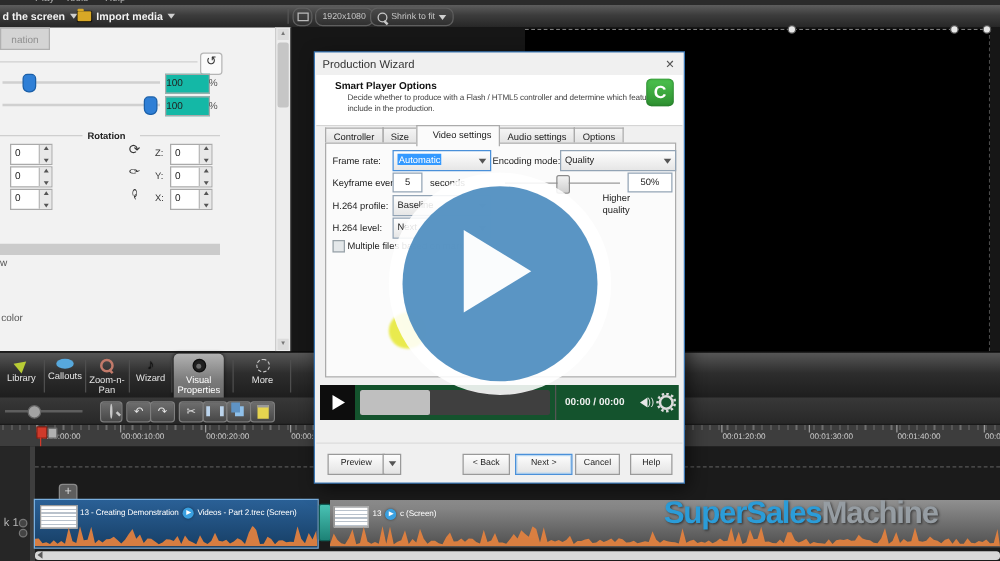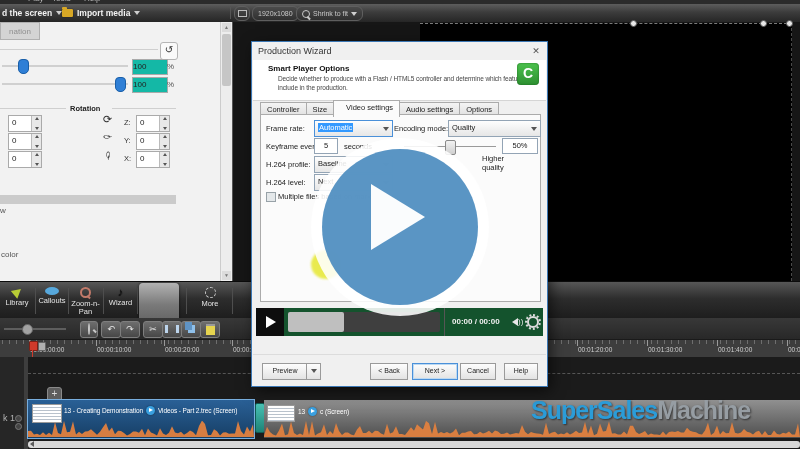--- a/index.html
+++ b/index.html
@@ -330,20 +330,25 @@
       <span class="lb">Zoom-n-</span>
       <span class="lb" style="margin-top:0;">Pan</span>
     </div>
     <div class="ts-sep" style="left:103px;"></div>
     <div class="ts-item" style="left:104px;width:33px;">
       <span class="ico-audio">♪</span>
       <span class="lb">Wizard</span>
     </div>
     <div class="ts-sep" style="left:137px;"></div>
     <div class="ts-sel"></div>
+    <div class="ts-item" style="left:139px;width:40px;color:#fff;z-index:2;">
+      <span class="ico-vis"></span>
+      <span class="lb">Visual</span>
+      <span class="lb" style="margin-top:0;">Properties</span>
+    </div>
     <div class="ts-sep" style="left:186px;"></div>
     <div class="ts-item" style="left:188px;width:44px;">
       <span class="ico-more"></span>
       <span class="lb">More</span>
     </div>
     <div class="ts-sep" style="left:232px;"></div>
   </div>
 
   <div id="tltb">
     <div class="zs-track"></div>

